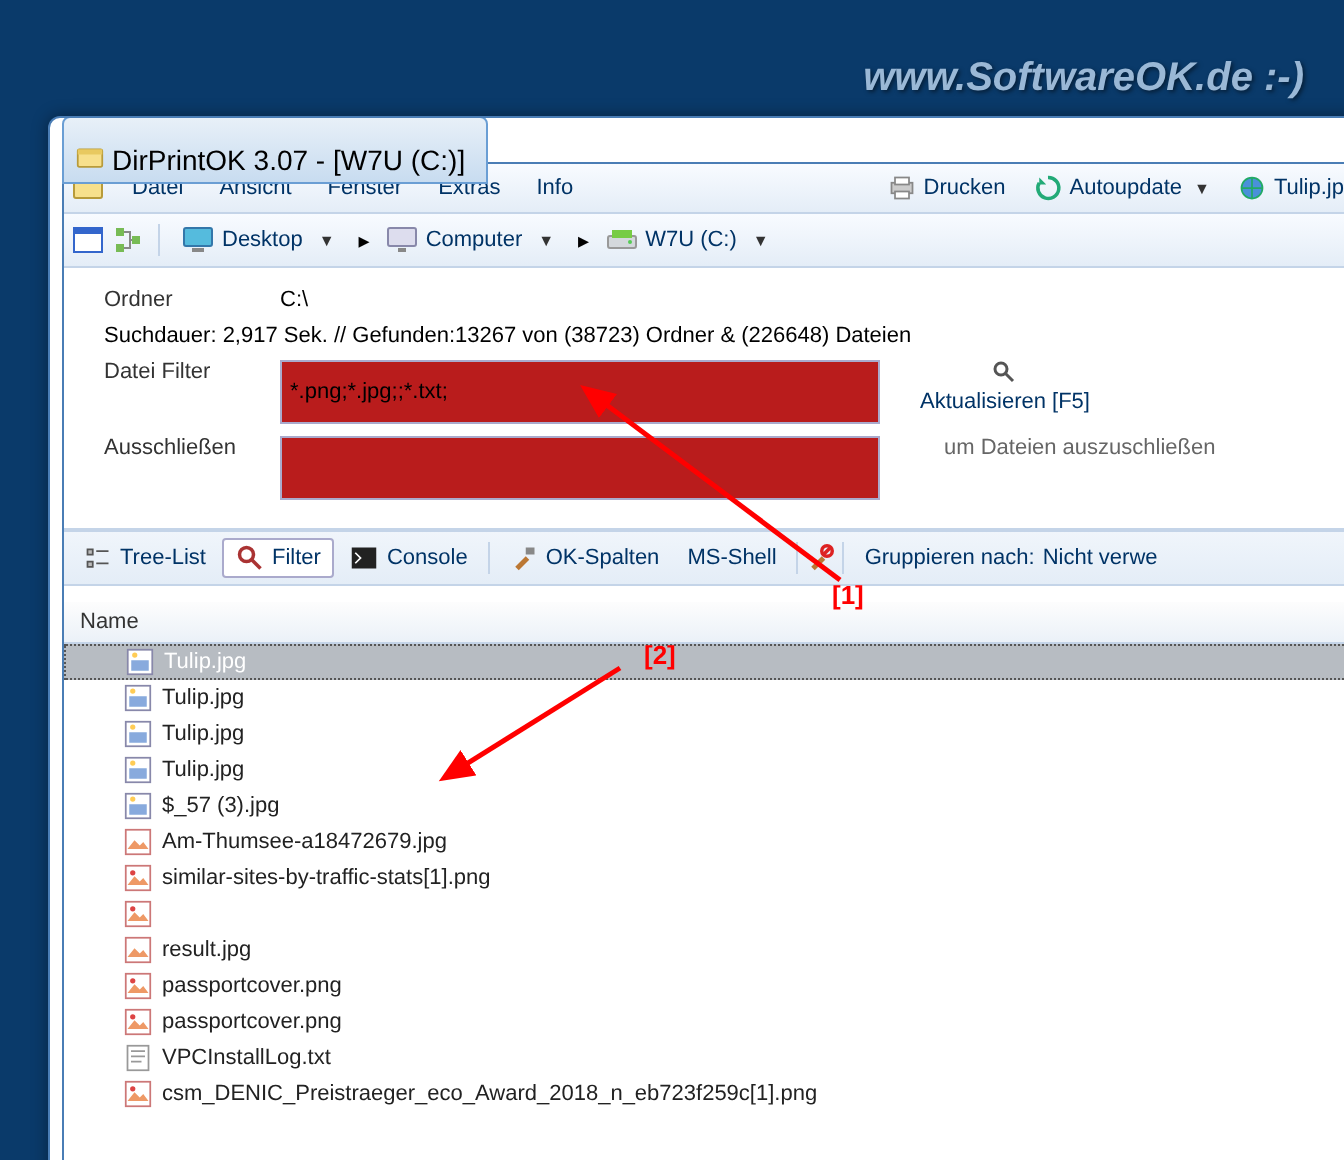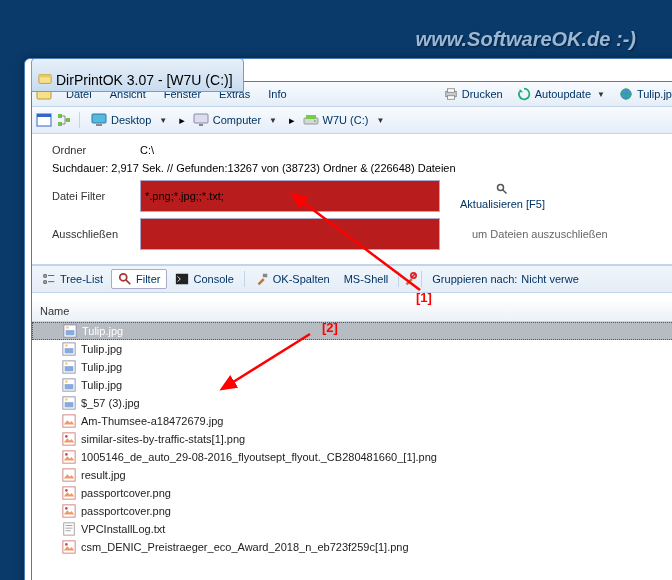--- a/index.html
+++ b/index.html
@@ -9,21 +9,21 @@
     background: #0a3a6a;
     font-family: "Segoe UI", Tahoma, sans-serif;
     font-size: 11px;
     color: #000;
     overflow: hidden;
     position: relative;
   }
   .website-link {
     position: absolute;
     top: 28px;
-    right: 36px;
+    right: 20px;
     color: #9ab8d6;
     font-size: 20px;
     font-style: italic;
     font-weight: bold;
     text-shadow: 1px 1px 2px rgba(0,0,0,0.5);
   }
   .window {
     position: absolute;
     top: 58px;
     left: 24px;
@@ -99,21 +99,20 @@
     color: #003366;
   }
   .crumb .tri { font-size: 8px; color: #333; margin: 0 4px;}
   .info-panel {
     padding: 10px 20px 8px 20px;
     border-bottom: 1px solid #c4d4e8;
     position: relative;
   }
   .info-row {
     display: flex;
-    align-items: center;
     margin-bottom: 6px;
     gap: 8px;
   }
   .info-row .label { width: 80px; color: #333; }
   .info-row .field {
     border: 1px solid #aac;
     background: #b91c1c;
     height: 18px;
     width: 300px;
     padding: 15px 4px;
@@ -404,21 +403,20 @@
             <circle cx="5" cy="5" r="1.5" fill="#d44"></circle>
           </svg>
           <span>similar-sites-by-traffic-stats[1].png</span>
         </div>
         <div class="row">
           <svg class="file-icon" viewBox="0 0 16 16">
             <rect x="1" y="1" width="14" height="14" fill="#fff" stroke="#c77"></rect>
             <path d="M2 12 l4-5 l3 3 l2-2 l3 4 z" fill="#e96"></path>
             <circle cx="5" cy="5" r="1.5" fill="#d44"></circle>
           </svg>
-          <span>1005146_de_auto_29-08-2016_flyoutsept_flyout._CB280481660_[1].png</span>
         </div>
         <div class="row">
           <svg class="file-icon" viewBox="0 0 16 16">
             <rect x="1" y="1" width="14" height="14" fill="#fff" stroke="#c77"></rect>
             <path d="M2 12 l4-5 l3 3 l2-2 l3 4 z" fill="#e96"></path>
           </svg>
           <span>result.jpg</span>
         </div>
         <div class="row">
           <svg class="file-icon" viewBox="0 0 16 16">

